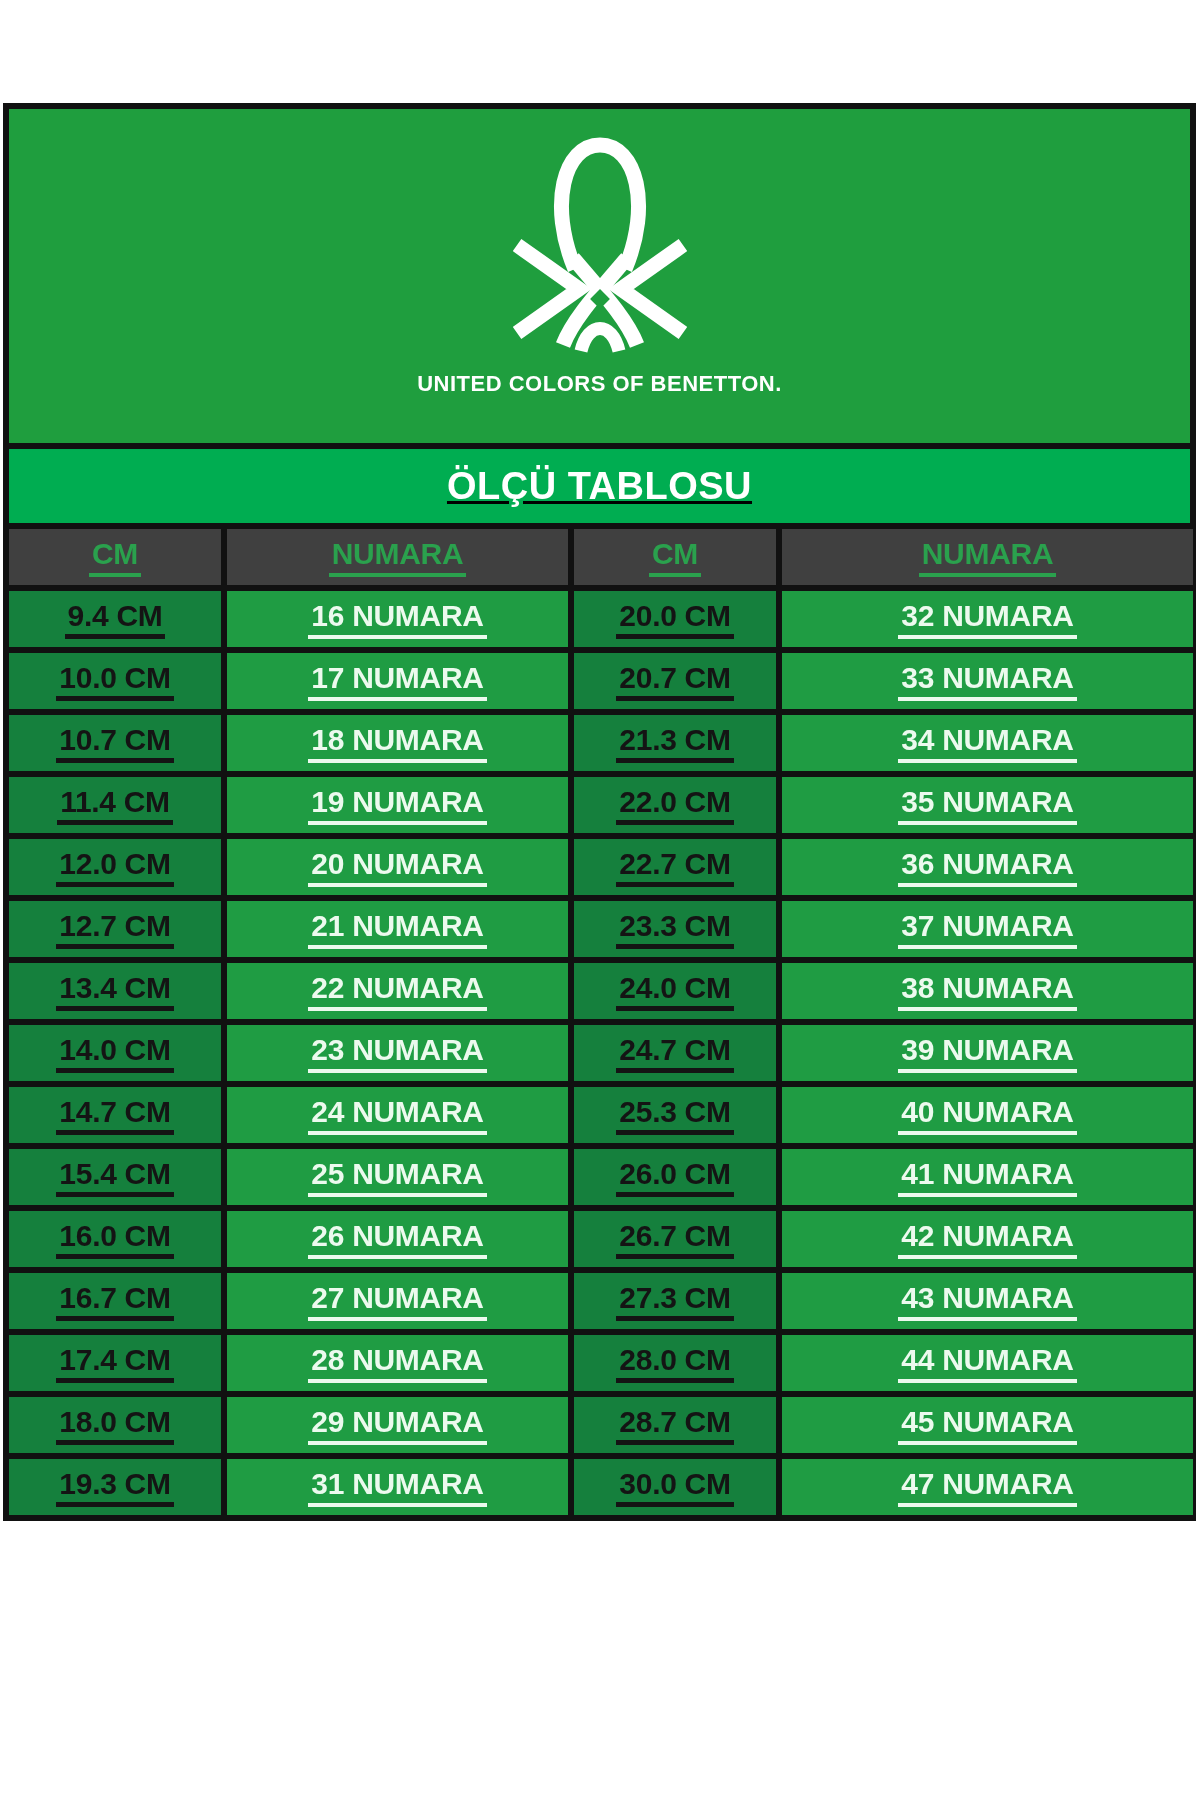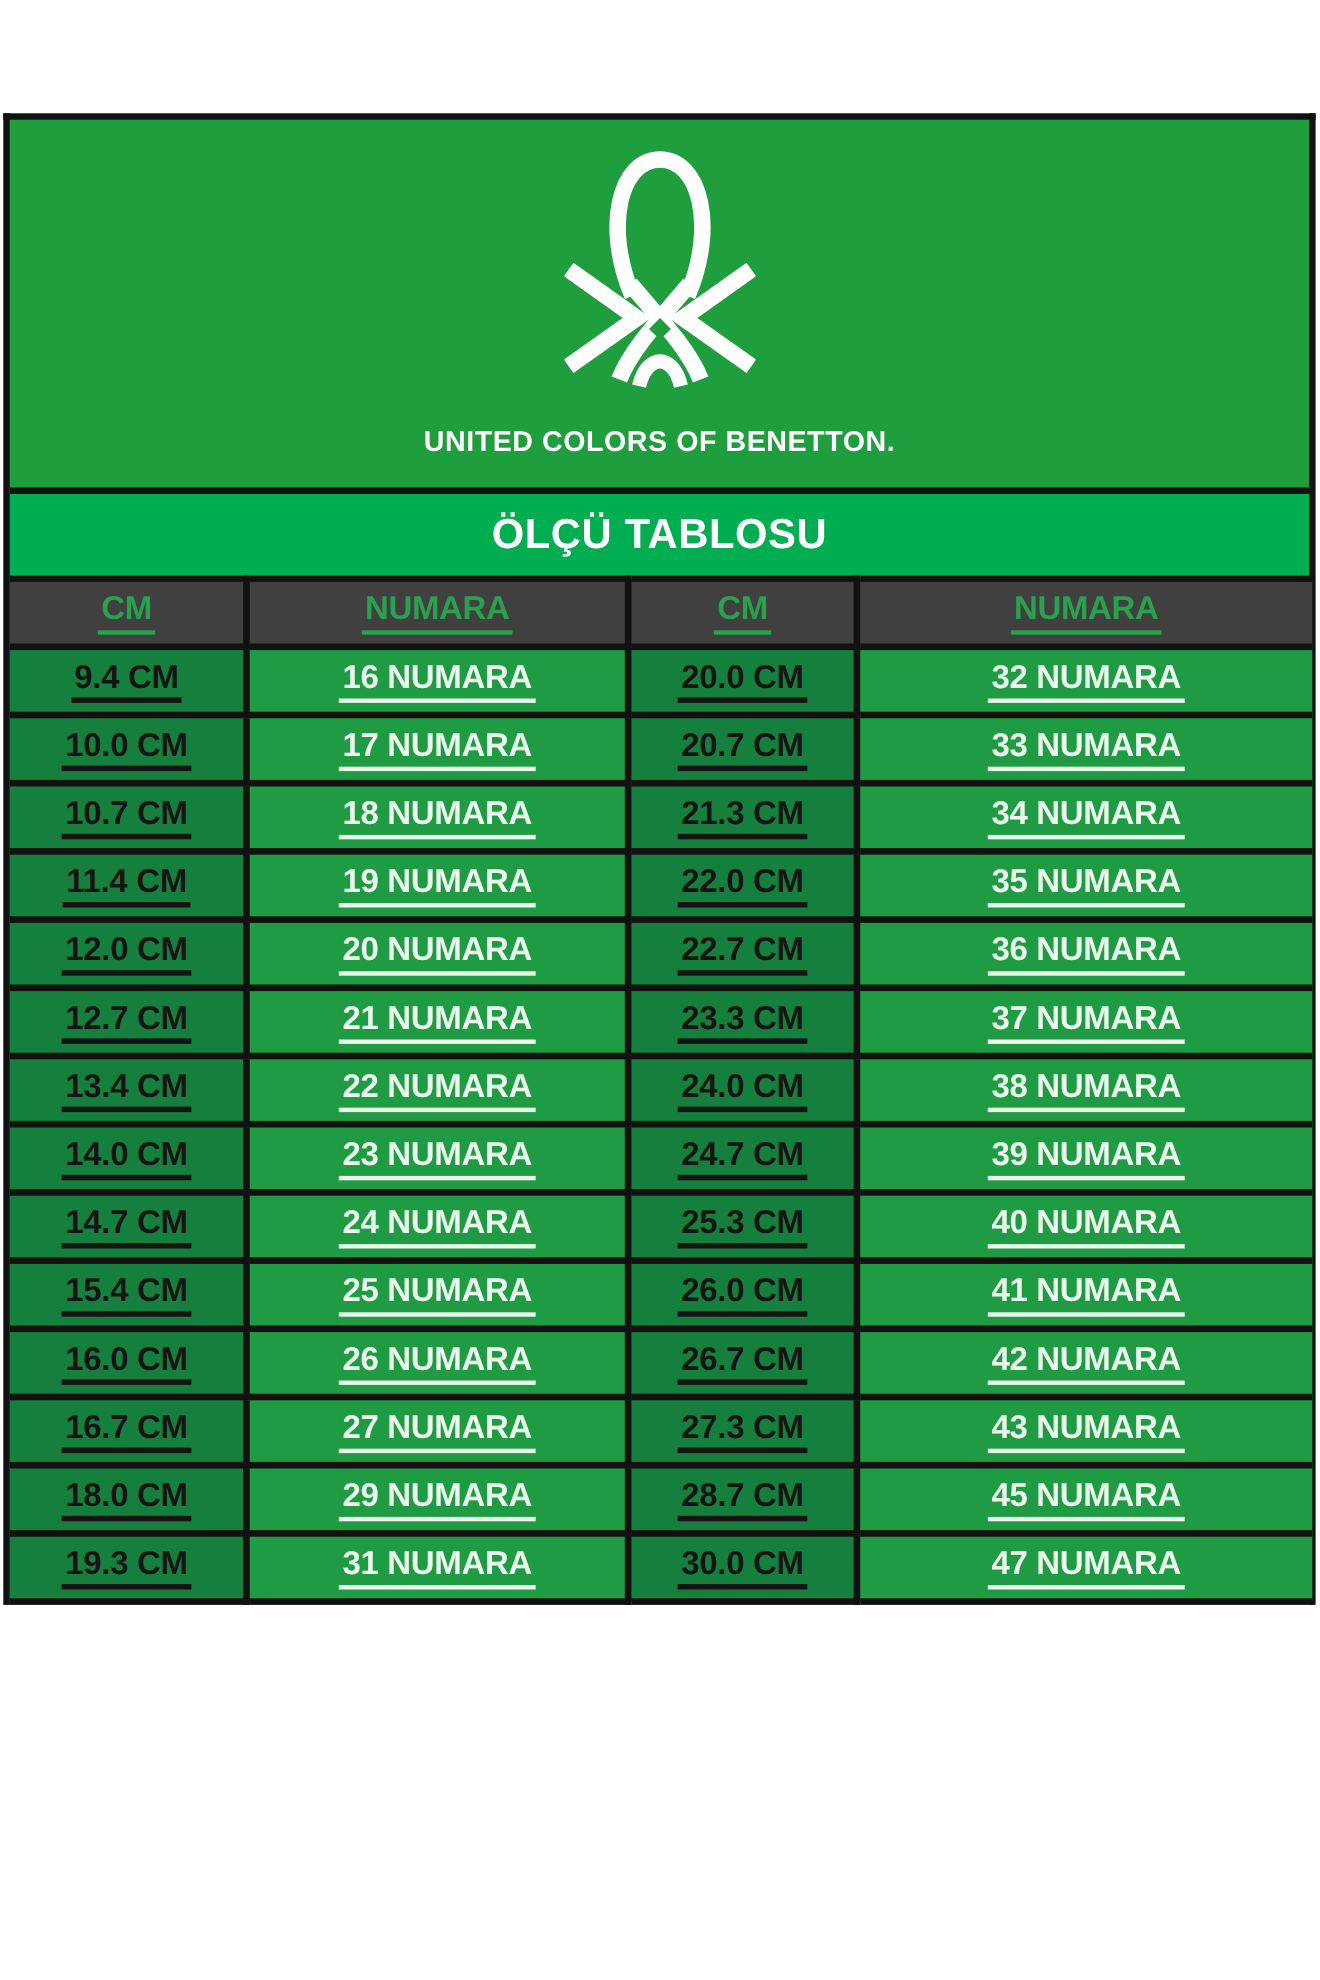--- a/index.html
+++ b/index.html
@@ -30,33 +30,33 @@
     height:334px;
     background:var(--logo-block-green);
     display:flex;flex-direction:column;align-items:center;
     padding-top:26px;
   }
   .knot{display:block;}
   .knot .band{fill:none;stroke:#ffffff;stroke-width:15;stroke-linecap:butt;stroke-linejoin:miter;}
   .knot .arch{fill:none;stroke:#ffffff;stroke-width:13;stroke-linecap:butt;}
   .knot .hole{fill:var(--logo-block-green);}
   .wordmark{
-    margin-top:31px;
+    margin-top:16px;
     color:#ffffff;
-    font-size:26px;
+    font-size:22px;
     font-weight:700;
     letter-spacing:0.5px;
     white-space:nowrap;
   }
   
   .banner{
     height:80px;
     background:var(--banner-green);
     border-top:6px solid var(--border-black);
-    display:flex;align-items:center;justify-content:center;
+    display:flex;align-items:center;justify-content:center;text-decoration:underline;
   }
   .banner .title{
     color:#ffffff;
     font-size:38px;
     font-weight:700;
     letter-spacing:0.5px;
   }
   
   table.size-table{
     width:100%;
@@ -211,20 +211,26 @@
     <td class="num"><span class="u">42 NUMARA</span></td>
   </tr>
 
   <tr>
     <td class="cm"><span class="u">16.7 CM</span></td>
     <td class="num"><span class="u">27 NUMARA</span></td>
     <td class="cm"><span class="u">27.3 CM</span></td>
     <td class="num"><span class="u">43 NUMARA</span></td>
   </tr>
 
+  <tr>
+    <td class="cm"><span class="u">17.4 CM</span></td>
+    <td class="num"><span class="u">28 NUMARA</span></td>
+    <td class="cm"><span class="u">28.0 CM</span></td>
+    <td class="num"><span class="u">44 NUMARA</span></td>
+  </tr>
 
   <tr>
     <td class="cm"><span class="u">18.0 CM</span></td>
     <td class="num"><span class="u">29 NUMARA</span></td>
     <td class="cm"><span class="u">28.7 CM</span></td>
     <td class="num"><span class="u">45 NUMARA</span></td>
   </tr>
 
 
   <tr>

